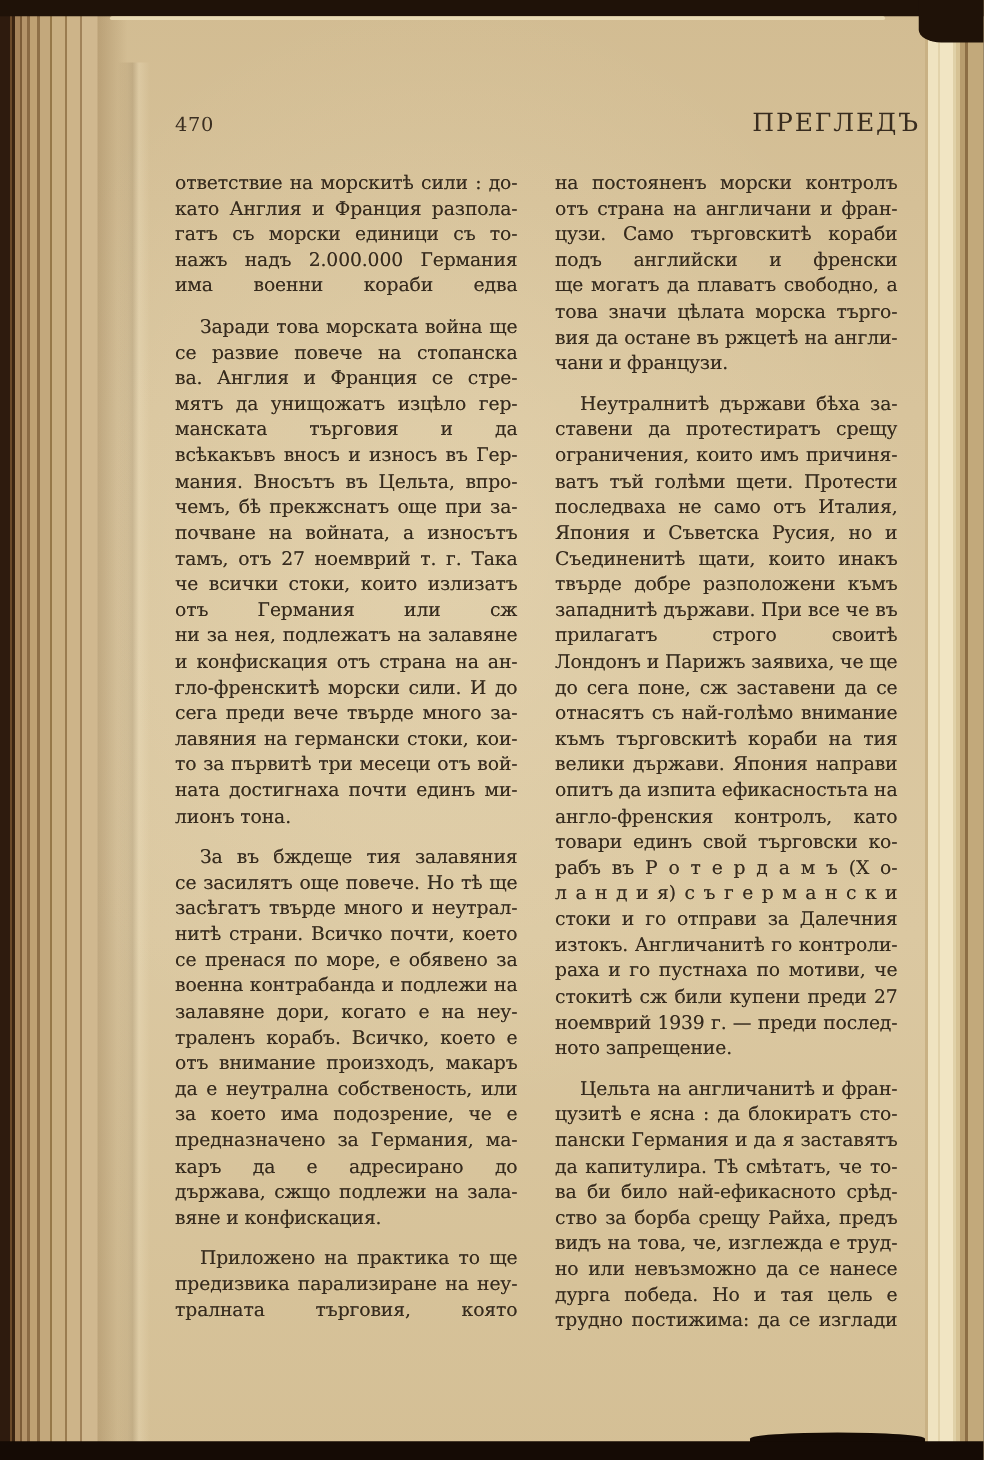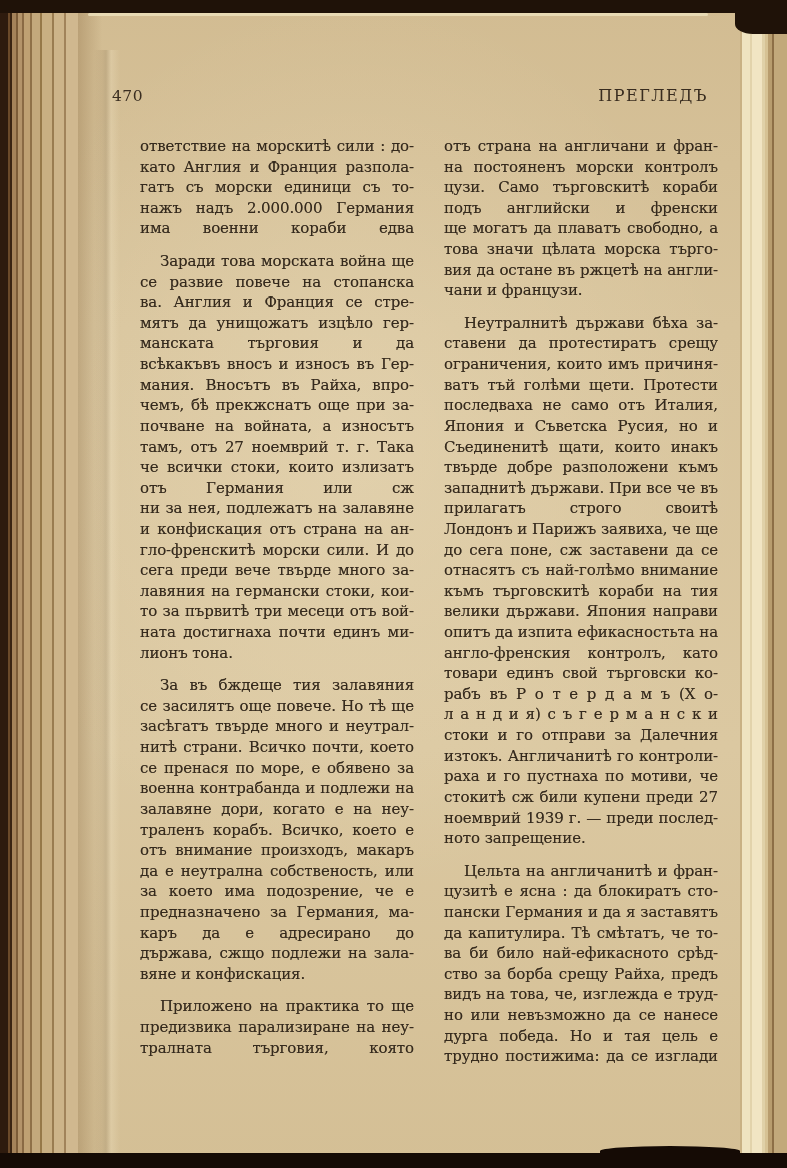--- a/index.html
+++ b/index.html
@@ -79,25 +79,25 @@
   .band-bottom{
     position:absolute;left:0;bottom:0;right:0;height:15px;
     background:#150b05;
   }
   .band-bottom-bump{
     position:absolute;left:600px;bottom:12px;width:140px;height:10px;
     background:#150b05;border-radius:50% 50% 0 0;
   }
   
   .header-row{
-    position:absolute;left:112px;top:86px;width:596px;
+    position:absolute;left:140px;top:86px;width:596px;
     display:flex;justify-content:space-between;align-items:baseline;
   }
   .page-number{font-size:15.5px;letter-spacing:0.5px;color:#3a2e21;}
-  .journal-title{font-size:16px;letter-spacing:1.5px;color:#382c1f;}
+  .journal-title{font-size:20px;letter-spacing:1.5px;color:#382c1f;}
   .col{
     position:absolute;top:124px;width:298px;
     font-size:15px;line-height:20.62px;letter-spacing:-0.1px;
     color:var(--ink);
     text-shadow:0 0 0.5px rgba(53,42,29,0.5);
   }
   .col-left{left:128px;}
   .col-right{left:432px;}
   .para{margin:12px;padding:0;}
   .line{
@@ -136,21 +136,21 @@
         <span class="line">нажъ надъ 2.000.000 Германия</span>
         <span class="line">има военни кораби едва достигащи</span>
       </p>
       <p class="para">
         <span class="line indent">Заради това морската война ще</span>
         <span class="line">се развие повече на стопанска поч-</span>
         <span class="line">ва. Англия и Франция се стре-</span>
         <span class="line">мятъ да унищожатъ изцѣло гер-</span>
         <span class="line">манската търговия и да прекратятъ</span>
         <span class="line">всѣкакъвъ вносъ и износъ въ Гер-</span>
-        <span class="line">мания. Вносътъ въ Райха, впро-</span>
+        <span class="line">мания. Вносътъ въ Цельта, впро-</span>
         <span class="line">чемъ, бѣ прекжснатъ още при за-</span>
         <span class="line">почване на войната, а износътъ отъ</span>
         <span class="line">тамъ, отъ 27 ноемврий т. г. Така</span>
         <span class="line">че всички стоки, които излизатъ</span>
         <span class="line">отъ Германия или сж предназначе-</span>
         <span class="line">ни за нея, подлежатъ на залавяне</span>
         <span class="line">и конфискация отъ страна на ан-</span>
         <span class="line">гло-френскитѣ морски сили. И до</span>
         <span class="line">сега преди вече твърде много за-</span>
         <span class="line">лавяния на германски стоки, кои-</span>
@@ -176,22 +176,22 @@
         <span class="line end">вяне и конфискация.</span>
       </p>
       <p class="para">
         <span class="line indent">Приложено на практика то ще</span>
         <span class="line">предизвика парализиране на неу-</span>
         <span class="line">тралната търговия, която подлежи</span>
       </p>
     </div>
   <div class="col col-right">
       <p class="para">
+        <span class="line">на постояненъ морски контролъ</span>
         <span class="line">отъ страна на англичани и фран-</span>
-        <span class="line">на постояненъ морски контролъ</span>
         <span class="line">цузи. Само търговскитѣ кораби</span>
         <span class="line">подъ английски и френски флагове</span>
         <span class="line">ще могатъ да плаватъ свободно, а</span>
         <span class="line">това значи цѣлата морска търго-</span>
         <span class="line">вия да остане въ ржцетѣ на англи-</span>
         <span class="line end">чани и французи.</span>
       </p>
       <p class="para">
         <span class="line indent">Неутралнитѣ държави бѣха за-</span>
         <span class="line">ставени да протестиратъ срещу тия</span>

